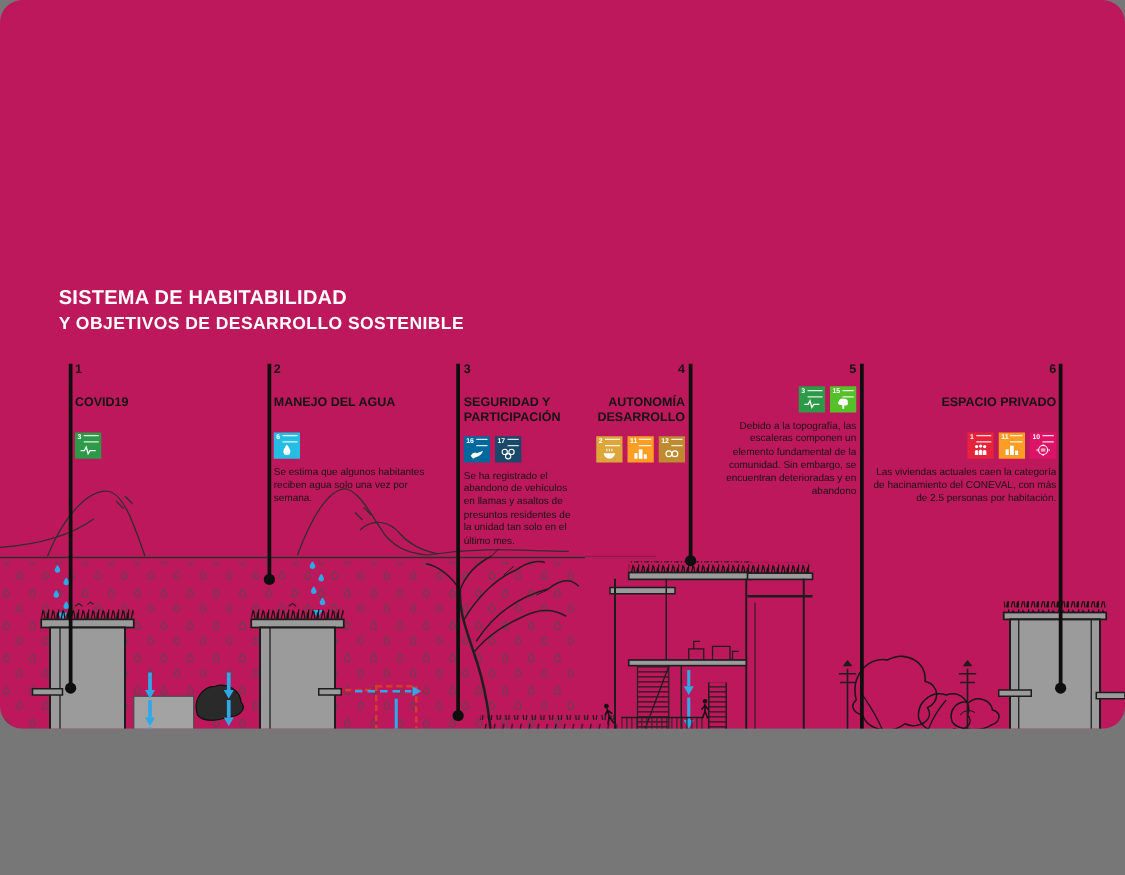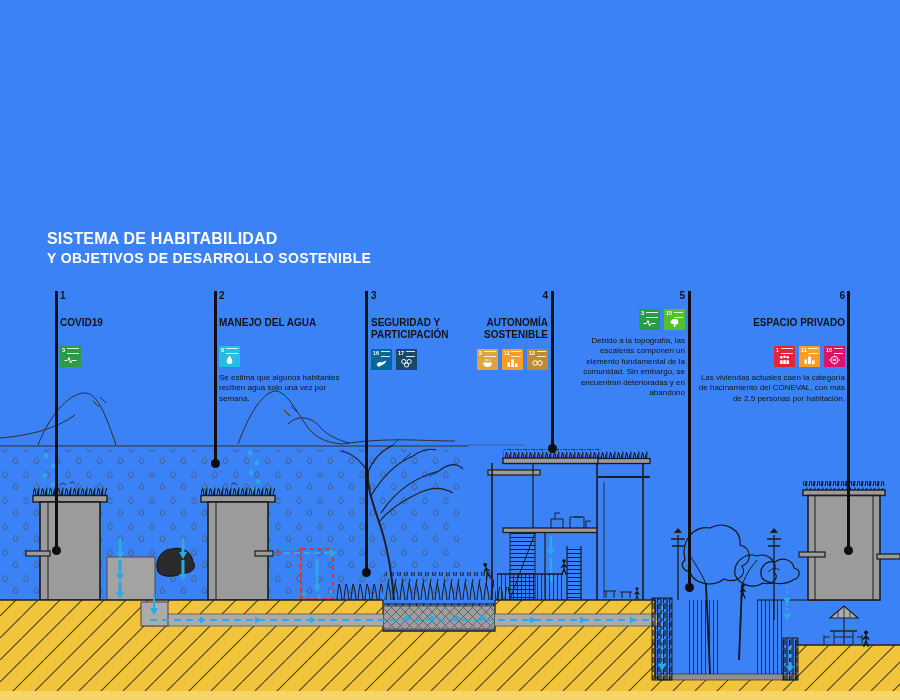--- a/index.html
+++ b/index.html
@@ -1,17 +1,17 @@
 <!DOCTYPE html>
 <html><head>
 <meta charset="utf-8">
 <style>
   html,body{margin:0;padding:0;background:#777;}
-  .stage{position:relative;width:900px;height:700px;background:#3b82f6;overflow:hidden;
-         font-family:"Liberation Sans",sans-serif;}
+  .stage{position:relative;width:900px;height:583px;background:#be185d;overflow:hidden;
+         font-family:"Liberation Sans",sans-serif;border-radius:18px;}
   .titleblock{position:absolute;left:47px;top:231px;color:#FFFFFF;z-index:4;}
   .titleblock h1{font-size:16px;font-weight:bold;letter-spacing:.2px;margin:0;line-height:1.05;}
   .titleblock h2{font-size:14px;font-weight:bold;letter-spacing:.35px;margin:2px 0 0;}
   .drawing{position:absolute;left:0;top:390px;z-index:1;}
   .callout{position:absolute;top:291px;color:#141414;z-index:3;}
   .callout .num{font-size:10px;font-weight:bold;line-height:1;}
   .callout .ctitle{font-size:10px;font-weight:bold;line-height:1.18;margin-top:16px;}
   .callout.right{text-align:right;}
   .icons{display:flex;gap:4px;}
   .icons.m1{margin:17px 0 6px;}
@@ -323,25 +323,26 @@
             <b>17</b>
             <i class="mt"></i>
           </span>
         <svg width="13" height="10" viewBox="0 0 12 10">
             <circle cx="3.3" cy="3.5" r="2.1" fill="none" stroke="#fff" stroke-width="0.9"></circle>
             <circle cx="8.7" cy="3.5" r="2.1" fill="none" stroke="#fff" stroke-width="0.9"></circle>
             <circle cx="6" cy="7" r="2.1" fill="none" stroke="#fff" stroke-width="0.9"></circle>
           </svg>
       </span>
     </div>
+    <div class="ctext">Se ha registrado el abandono de vehículos en llamas y asaltos de presuntos residentes de la unidad tan solo en el último mes.</div>
   </div>
 
   <div class="callout right" style="left:440px;width:108px">
     <div class="num">4</div>
-    <div class="ctitle">AUTONOMÍA SOSTENIBLE</div>
+    <div class="ctitle">AUTONOMÍA DESARROLLO</div>
     <div class="icons m2">
       <span class="sdg" style="background-color: rgb(221, 166, 58);">
         <span class="itop">
             <b>2</b>
             <i class="mt"></i>
           </span>
         <svg width="13" height="10" viewBox="0 0 12 10">
             <path d="M1.5,4.5 a4.5,4.5 0 0 0 9,0 Z" fill="#fff"></path>
             <path d="M4,3 V1 M6,3 V1 M8,3 V1" stroke="#fff" stroke-width="0.8" fill="none"></path>
           </svg>

